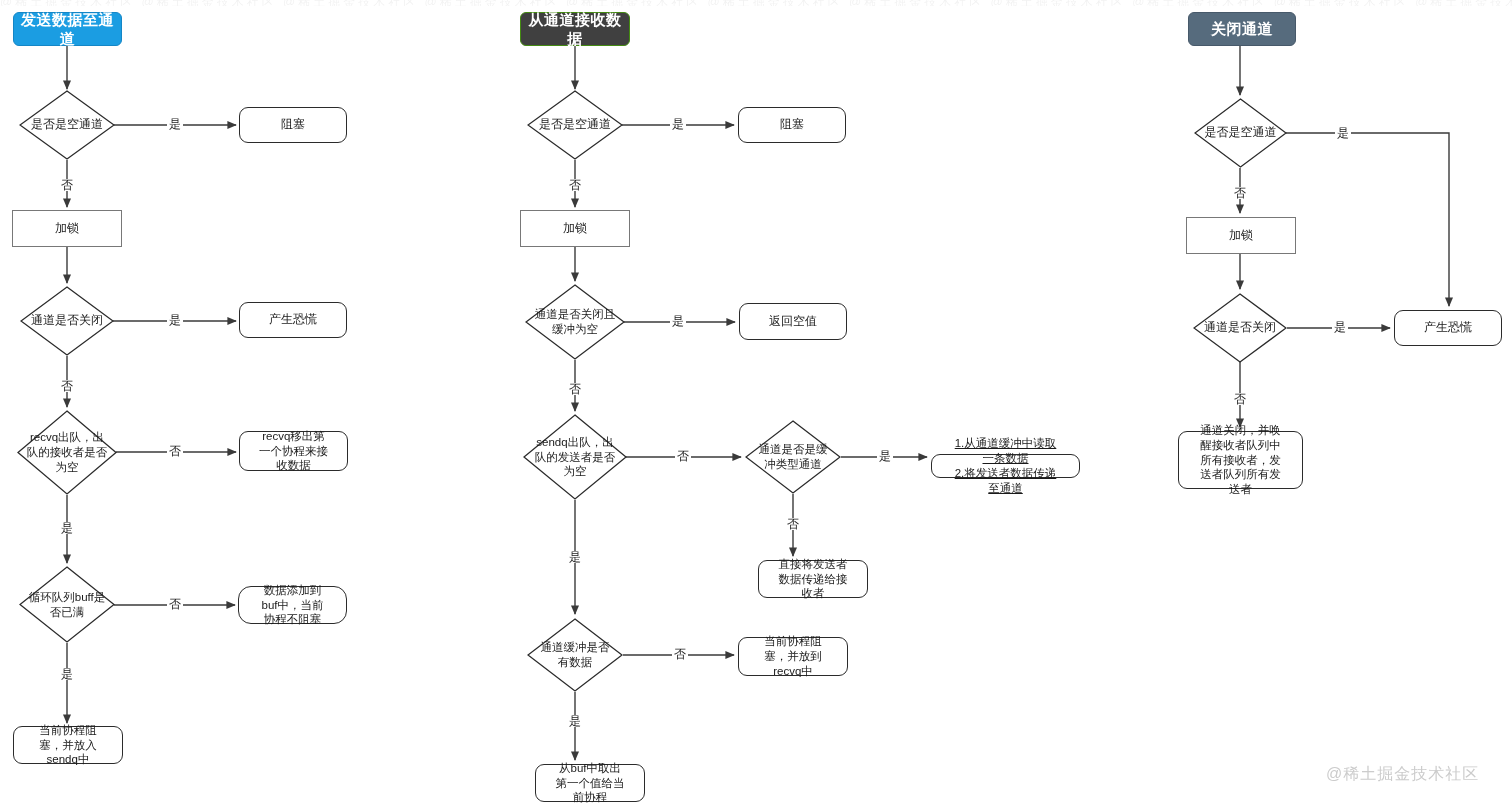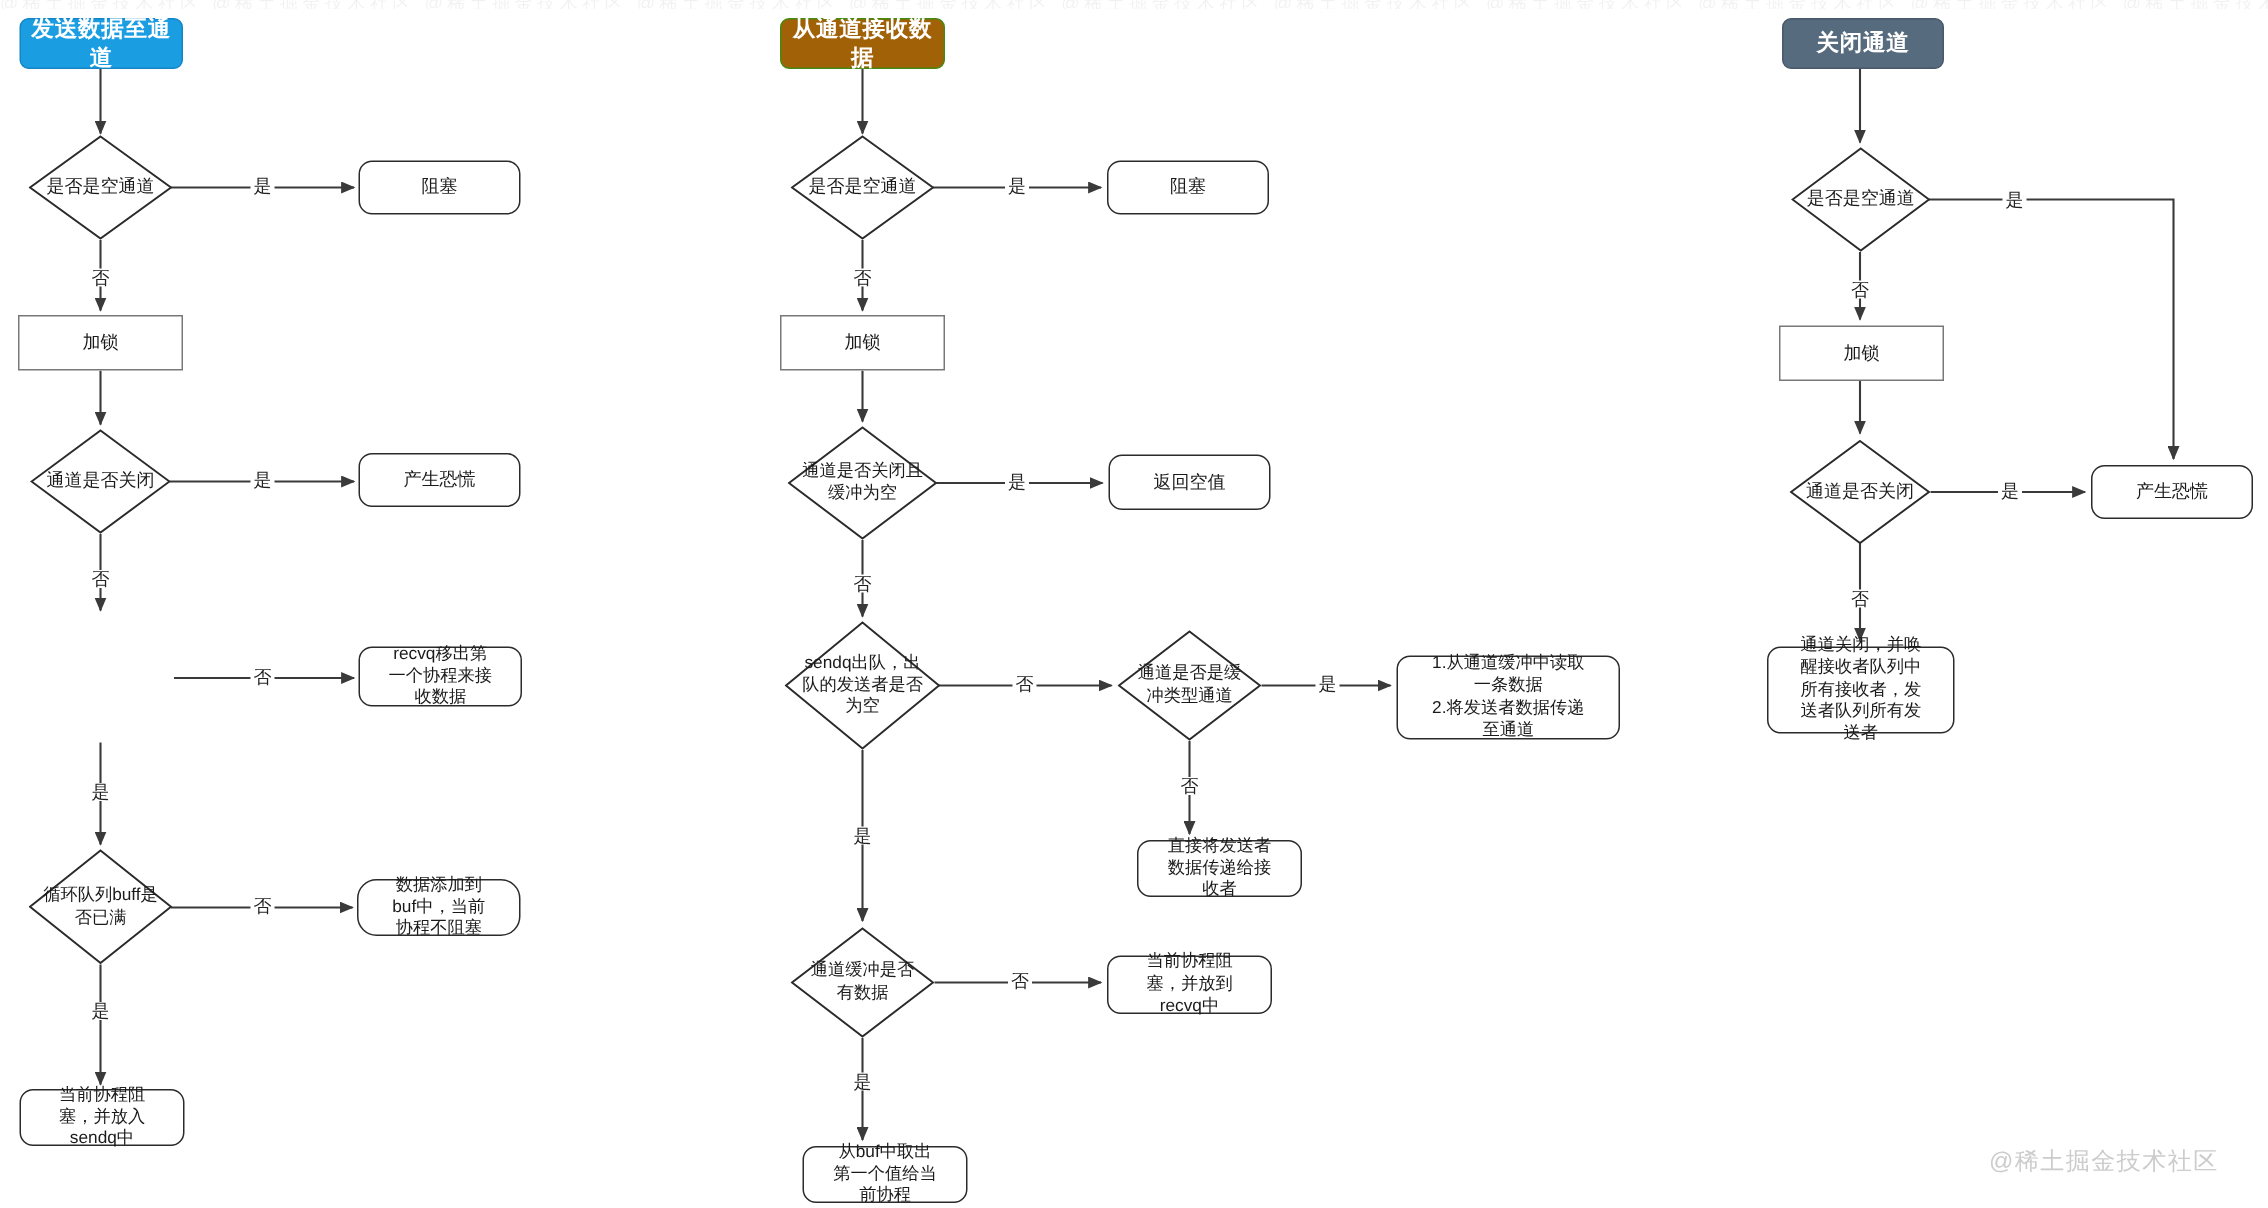--- a/index.html
+++ b/index.html
@@ -12,21 +12,21 @@
   .wires{position:absolute;left:0;top:0;z-index:0;}
   .wire{stroke:#3a3a3a;stroke-width:1.4;fill:none;}
   .node{
     position:absolute;z-index:1;display:flex;align-items:center;justify-content:center;
     text-align:center;font-size:12px;line-height:1.3;box-sizing:border-box;
   }
   .rounded{background:#fff;border:1.4px solid #2b2b2b;border-radius:9px;padding:2px 18px;}
   .process{background:#fff;border:1.5px solid #787878;padding:2px 5px;}
   .start{color:#fff;font-weight:bold;border-radius:6px;font-size:15px;letter-spacing:.5px;}
   .start-send{background:#1b9de2;border:1px solid #1486c6;}
-  .start-recv{background:#a16207;border:1px solid #448a12;}
+  .start-recv{background:#404040;border:1px solid #448a12;}
   .start-close{background:#566b7d;border:1px solid #47596a;}
   .diamond{background:transparent;padding:0 8px;}
   .diamond > svg{position:absolute;left:0;top:0;}
   .diamond > span{position:relative;z-index:1;display:block;}
   .small{font-size:11.5px;}
   .pre{white-space:pre-line;}
   .edge-label{
     position:absolute;z-index:2;transform:translate(-50%,-50%);
     background:#fff;padding:0 2px;font-size:12px;line-height:1;color:#222;
   }
@@ -99,20 +99,26 @@
   <div class="node process" style="left:12px;top:210px;width:110px;height:37px;">加锁</div>
 
   <div class="node diamond" style="left:20px;top:286px;width:94px;height:70px;">
       <svg width="94" height="70">
         <polygon points="47,1 93,35 47,69 1,35" fill="#fff" stroke="#2b2b2b" stroke-width="1.3"></polygon>
       </svg>
     <span>通道是否关闭</span>
   </div>
   <div class="node rounded" style="left:239px;top:302px;width:108px;height:36px;">产生恐慌</div>
 
+  <div class="node diamond small" style="left:17px;top:410px;width:100px;height:85px;">
+      <svg width="100" height="85">
+        <polygon points="50,1 99,42.5 50,84 1,42.5" fill="#fff" stroke="#2b2b2b" stroke-width="1.3"></polygon>
+      </svg>
+    <span>recvq出队，出队的接收者是否为空</span>
+  </div>
   <div class="node rounded small" style="left:239px;top:431px;width:109px;height:40px;">recvq移出第一个协程来接收数据</div>
 
   <div class="node diamond small" style="left:19px;top:566px;width:96px;height:77px;">
       <svg width="96" height="77">
         <polygon points="48,1 95,38.5 48,76 1,38.5" fill="#fff" stroke="#2b2b2b" stroke-width="1.3"></polygon>
       </svg>
     <span>循环队列buff是否已满</span>
   </div>
   <div class="node rounded small" style="left:238px;top:586px;width:109px;height:38px;border-radius:13px;">数据添加到buf中，当前协程不阻塞</div>
 
@@ -152,21 +158,21 @@
         <polygon points="52,1 103,43 52,85 1,43" fill="#fff" stroke="#2b2b2b" stroke-width="1.3"></polygon>
       </svg>
     <span>sendq出队，出队的发送者是否为空</span>
   </div>
   <div class="node diamond small" style="left:745px;top:420px;width:96px;height:74px;">
       <svg width="96" height="74">
         <polygon points="48,1 95,37 48,73 1,37" fill="#fff" stroke="#2b2b2b" stroke-width="1.3"></polygon>
       </svg>
     <span>通道是否是缓冲类型通道</span>
   </div>
-  <div class="node rounded small pre" style="left:931px;top:437px;width:149px;height:56px;">1.从通道缓冲中读取一条数据
+  <div class="node rounded small pre" style="left:931px;top:454px;width:149px;height:24px;text-decoration:underline;">1.从通道缓冲中读取一条数据
 2.将发送者数据传递至通道</div>
 
   <div class="node rounded small" style="left:738px;top:560px;width:110px;height:38px;margin-left:20px;">直接将发送者数据传递给接收者</div>
 
   <div class="node diamond small" style="left:527px;top:618px;width:96px;height:74px;">
       <svg width="96" height="74">
         <polygon points="48,1 95,37 48,73 1,37" fill="#fff" stroke="#2b2b2b" stroke-width="1.3"></polygon>
       </svg>
     <span>通道缓冲是否有数据</span>
   </div>

